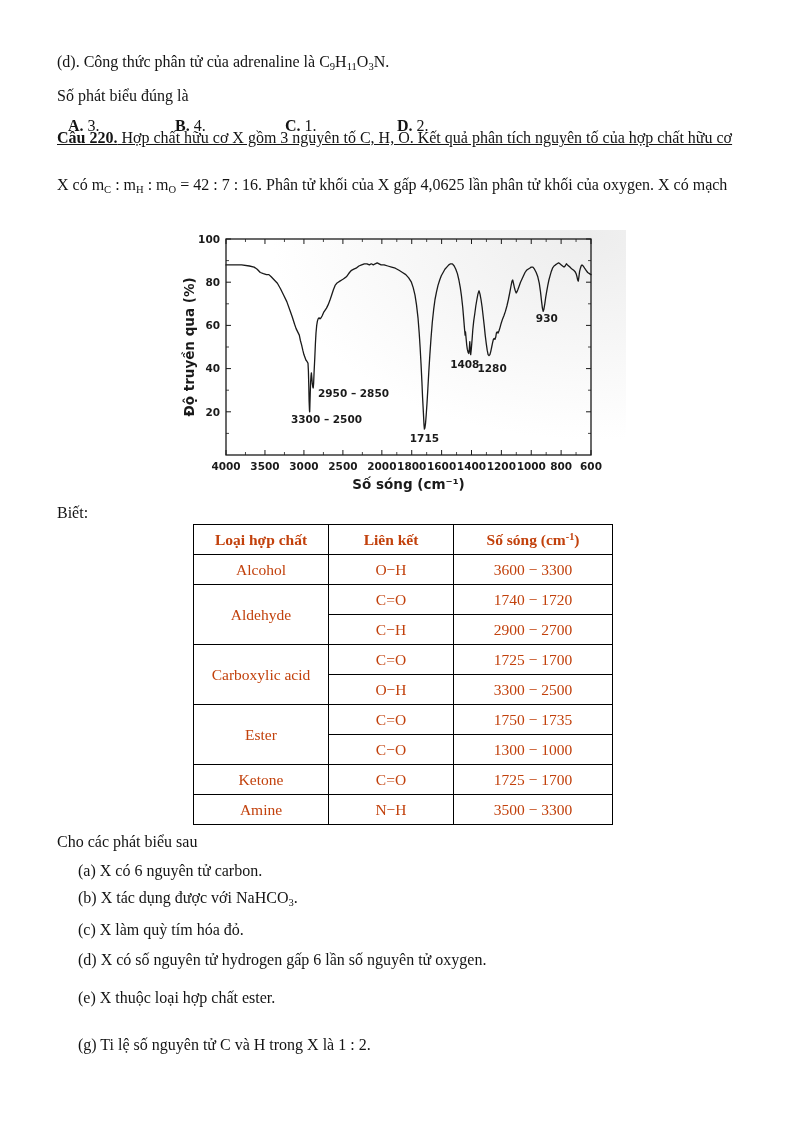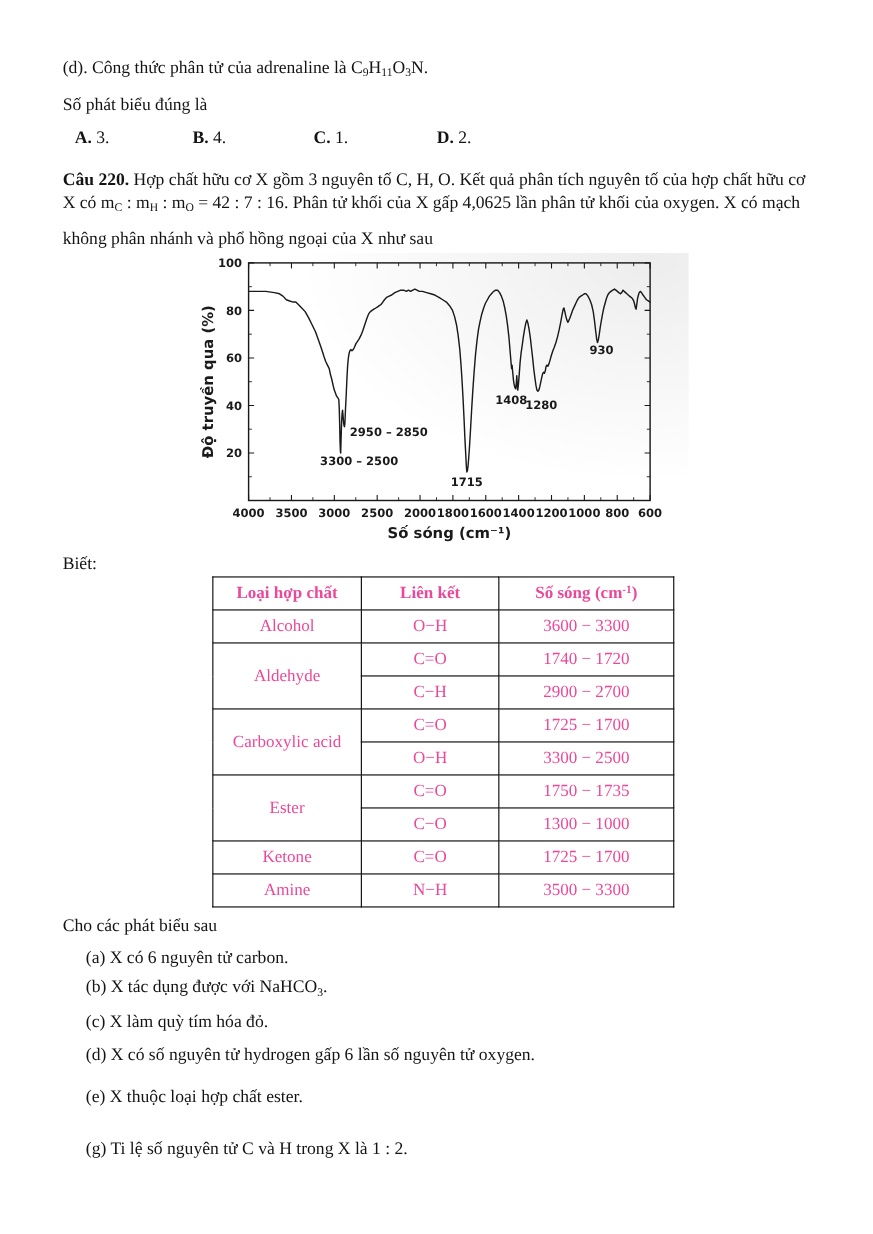--- a/index.html
+++ b/index.html
@@ -21,21 +21,21 @@
     position:absolute;left:181px;top:230px;width:445px;height:268px;
     background:radial-gradient(ellipse at 92% 2%, #ededed 0%, #ffffff 55%);
   }
   .chart-wrap svg{display:block;}
   .chart-wrap text{font-family:"DejaVu Sans","Liberation Sans",sans-serif;fill:#1a1a1a;}
   .chart-wrap .tick-label{font-size:10.5px;font-weight:600;}
   .chart-wrap .ann{font-size:10.5px;font-weight:600;}
   .chart-wrap .axis-title{font-size:13.5px;font-weight:600;}
 
   
-  table.ref{border-collapse:collapse;font-size:15.5px;color:#ec4899;}
+  table.ref{border-collapse:collapse;font-size:15.5px;color:#c2410c;}
   table.ref th, table.ref td{
     border:1.4px solid #000;height:29px;padding:0 6px;text-align:center;vertical-align:middle;
   }
   table.ref th{font-weight:bold;}
 </style>
 </head>
 <body>
 
 <div class="page">
 
@@ -45,27 +45,26 @@
 
   <div class="abs" style="left:57px;top:87px;">Số phát biểu đúng là</div>
 
   <div class="abs" style="left:57px;top:117px;width:680px;height:22px;">
     <span class="answer" style="left:11px;"><span class="b">A.</span> <span>3.</span></span>
     <span class="answer" style="left:118px;"><span class="b">B.</span> <span>4.</span></span>
     <span class="answer" style="left:228px;"><span class="b">C.</span> <span>1.</span></span>
     <span class="answer" style="left:340px;"><span class="b">D.</span> <span>2.</span></span>
   </div>
 
-  <div class="abs" style="left:57px;top:155px;">
+  <div class="abs" style="left:57px;top:129px;text-decoration:underline;">
     <span class="b">Câu 220.</span><span> Hợp chất hữu cơ X gồm 3 nguyên tố C, H, O. Kết quả phân tích nguyên tố của hợp chất hữu cơ</span>
   </div>
   <div class="abs" style="left:57px;top:176px;">
     <span><span>X có m</span><sub>C</sub><span> : m</span><sub>H</sub><span> : m</span><sub>O</sub><span> = 42 : 7 : 16. Phân tử khối của X gấp 4,0625 lần phân tử khối của oxygen. X có mạch</span></span>
   </div>
-  <div class="abs" style="left:57px;top:209px;">không phân nhánh và phổ hồng ngoại của X như sau</div>
 
   <div class="chart-wrap">
     <svg id="ir-svg" width="445" height="268" viewBox="0 0 445 268">
         <rect x="45" y="9" width="365" height="216" fill="none" stroke="#1a1a1a" stroke-width="1.3"></rect>
         <g>
           <line x1="45" y1="225" x2="45" y2="220" stroke="#1a1a1a" stroke-width="1"></line>
           <line x1="45" y1="9" x2="45" y2="14" stroke="#1a1a1a" stroke-width="1"></line>
           <text x="45" y="240" text-anchor="middle" class="tick-label">4000</text>
           <line x1="83.96375" y1="225" x2="83.96375" y2="220" stroke="#1a1a1a" stroke-width="1"></line>
           <line x1="83.96375" y1="9" x2="83.96375" y2="14" stroke="#1a1a1a" stroke-width="1"></line>

